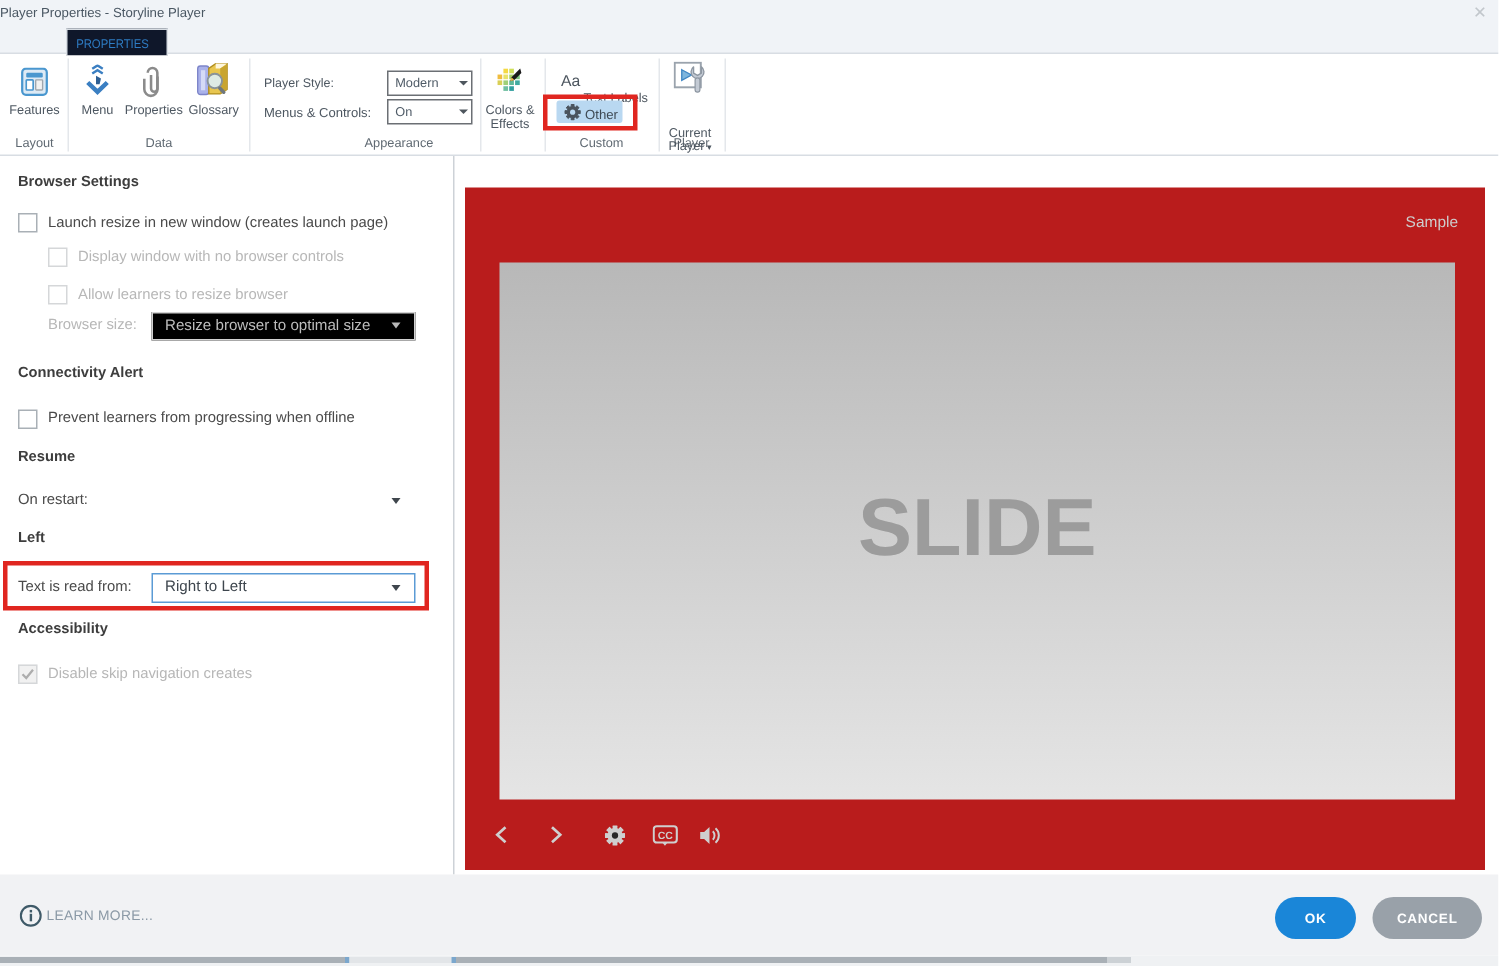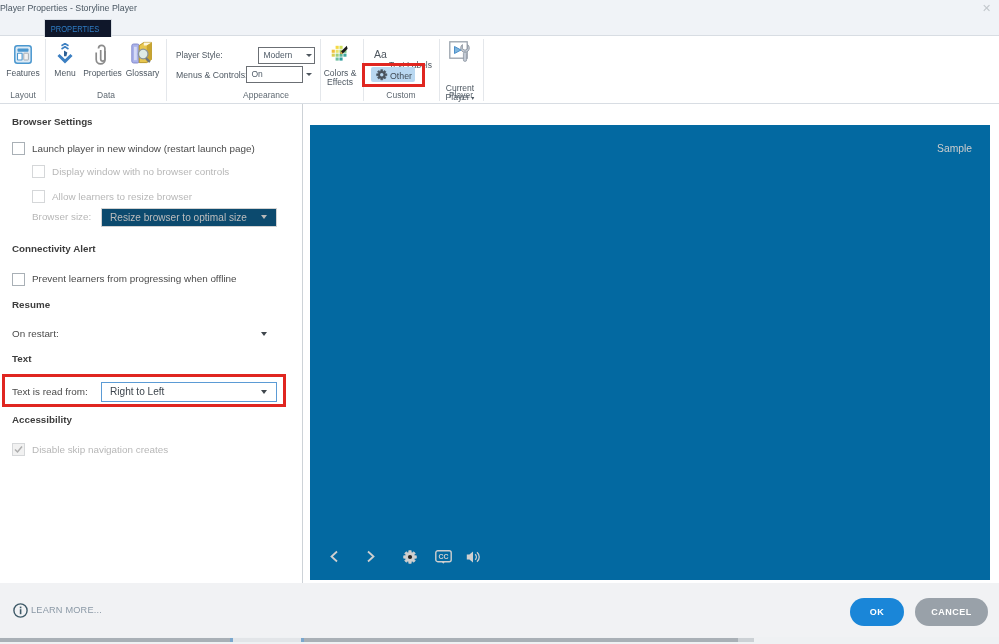--- a/index.html
+++ b/index.html
@@ -37,21 +37,21 @@
   .dd { position:absolute; left:101px; width:176px; height:20px; border:1px solid #70757a;
         background:#fff; font-size:10.1px; color:#3e464e; line-height:18px; padding-left:8px; }
   .ddcaret { position:absolute; width:0; height:0; border-left:3.8px solid transparent;
              border-right:3.8px solid transparent; border-top:4.6px solid #3f464d; }
   #vline { left:302px; top:104px; width:1px; height:479px; background:#cdd2d7; }
 
   .redbox { position:absolute; border:3px solid #e02620; }
 
   
   #pvtitle { left:310px; top:111px; width:680px; text-align:center; font-size:9.8px; font-weight:bold; color:#333a41; }
-  #dark { left:310px; top:125px; width:680px; height:455px; background:#0369a1; }
+  #dark { left:310px; top:125px; width:680px; height:455px; background:#b91c1c; }
   #sample { left:auto; right:18px; top:18px; position:absolute; font-size:10.3px; color:#cdcdcd; }
   #slide { position:absolute; left:23px; top:50px; width:637px; height:358px;
            background:linear-gradient(180deg,#b8b8b8,#e5e5e5); }
   #slidetext { width:100%; text-align:center; margin-top:150px; font-size:54px; line-height:54px;
                font-weight:bold; color:#9c9c9c; }
 
   
   #footer { left:0; top:583px; width:999px; height:54px; background:#f1f2f4; }
   #lm { left:31px; top:605px; font-size:9.2px; color:#8b99a6; letter-spacing:0.2px; }
   .btn { position:absolute; top:598px; height:28px; border-radius:14px; color:#fff;
@@ -118,21 +118,21 @@
     <path d="M15.8 4.6 L20.4 1.8 L20.4 18.6 L15.8 21.6 Z" fill="#c9a52f"></path>
     <circle cx="12.2" cy="13" r="4.8" fill="#dceef2" fill-opacity="0.92" stroke="#8a9499" stroke-width="1.3"></circle>
     <rect x="15.6" y="16.2" width="6" height="2.4" rx="1.2" transform="rotate(45 15.6 16.2)" fill="#6f777d"></rect>
   </svg>
   <div class="ilabel" style="left:122px;top:69px;width:41px">Glossary</div>
 
   <div class="lbl" style="left:176px;top:48px;font-size:8.3px;line-height:14px;color:#4d5761">Player Style:</div>
   <div class="lbl" style="left:176px;top:67.5px;font-size:8.7px;line-height:14px;color:#4d5761">Menus &amp; Controls:</div>
   <div class="rdd" style="left:258px;top:47px">Modern</div>
   <div class="caret" style="left:306px;top:54px"></div>
-  <div class="rdd" style="left:246px;top:66px">On</div>
+  <div class="rdd" style="left:258px;top:66px">On</div>
   <div class="caret" style="left:306px;top:73px"></div>
 
   <svg class="abs" style="left:331px;top:45px" width="17" height="17" viewBox="0 0 17 17">
     <g>
       <rect x="4.6" y="0.8" width="3.1" height="3.1" fill="#f5d944"></rect>
         <rect x="8.5" y="0.8" width="3.1" height="3.1" fill="#cfe05a"></rect>
       <rect x="0.7" y="4.7" width="3.1" height="3.1" fill="#f0bc3e"></rect>
         <rect x="4.6" y="4.7" width="3.1" height="3.1" fill="#e8e36a"></rect>
       <rect x="8.5" y="4.7" width="3.1" height="3.1" fill="#a8d06a"></rect>
         <rect x="12.4" y="4.7" width="3.1" height="3.1" fill="#7cc47f"></rect>
@@ -162,54 +162,57 @@
   <svg class="abs" style="left:449px;top:41px" width="26" height="24" viewBox="0 0 26 24">
     <rect x="0.8" y="0.8" width="17.4" height="16.4" fill="#fff" stroke="#9aa3ad" stroke-width="1.3"></rect>
     <path d="M5.5 5.5 L12 9 L5.5 12.5 Z" fill="#7db5dd" stroke="#3f86c4" stroke-width="0.9"></path>
     <path d="M13.4 3.6 a4.3 4.3 0 1 0 5.2 0 l0 4.2 l-2.6 1.5 l-2.6 -1.5 Z" fill="#c3cad4" stroke="#8e97a2" stroke-width="0.9" stroke-linejoin="round"></path>
     <rect x="14.4" y="11" width="3.2" height="9.4" rx="1.5" fill="#c3cad4" stroke="#8e97a2" stroke-width="0.8"></rect>
   </svg>
   <div class="ilabel" style="left:438px;top:84px;width:44px">Current<br>Player<span style="font-size:6px">&nbsp;▾</span></div>
 
   <div class="sect" style="top:116px">Browser Settings</div>
   <div class="cb" style="left:12px;top:142px"></div>
-  <div class="lbl" style="left:32px;top:141.5px">Launch player in new window (restart launch page)</div>
+  <div class="lbl" style="left:32px;top:141.5px">Launch resize in new window (creates launch page)</div>
   <div class="cb cbd" style="left:32px;top:165px"></div>
   <div class="lbl dis" style="left:52px;top:164.5px">Display window with no browser controls</div>
   <div class="cb cbd" style="left:32px;top:190px"></div>
   <div class="lbl dis" style="left:52px;top:189.5px">Allow learners to resize browser</div>
   <div class="lbl dis" style="left:32px;top:209.5px">Browser size:</div>
-  <div class="dd" style="top:208px;height:19px;border-color:#d2d2d2;background:#0c4a6e;color:#bdbdbd;line-height:17px">Resize browser to optimal size</div>
+  <div class="dd" style="top:208px;height:19px;border-color:#d2d2d2;background:#000000;color:#bdbdbd;line-height:17px">Resize browser to optimal size</div>
   <div class="ddcaret" style="left:261px;top:215px;border-top-color:#b9b9b9"></div>
 
   <div class="sect" style="top:243px">Connectivity Alert</div>
   <div class="cb" style="left:12px;top:273px"></div>
   <div class="lbl" style="left:32px;top:272px">Prevent learners from progressing when offline</div>
 
   <div class="sect" style="top:299px">Resume</div>
   <div class="lbl" style="left:12px;top:327px">On restart:</div>
   <div class="ddcaret" style="left:261px;top:332px"></div>
 
-  <div class="sect" style="top:353px">Text</div>
+  <div class="sect" style="top:353px">Left</div>
   <div class="redbox" style="left:2px;top:374px;width:284px;height:33px"></div>
   <div class="lbl" style="left:12px;top:384.5px">Text is read from:</div>
   <div class="dd" style="top:382px;border-color:#5b9bd5">Right to Left</div>
   <div class="ddcaret" style="left:261px;top:390px"></div>
 
   <div class="sect" style="top:414px">Accessibility</div>
   <div class="cb cbd" style="left:12px;top:443px;background:#f1f1f1"></div>
   <svg class="abs" style="left:13px;top:444px" width="11" height="11" viewBox="0 0 11 11">
     <path d="M2 5.5 L4.5 8 L9 2.5" fill="none" stroke="#adadad" stroke-width="1.5"></path>
   </svg>
   <div class="lbl dis" style="left:32px;top:442.5px">Disable skip navigation creates</div>
 
   <div class="abs" id="vline"></div>
 
   <div class="abs" id="dark">
     <div id="sample">Sample</div>
+    <div id="slide">
+        <div id="slidetext">SLIDE</div>
+      </div>
     <svg class="abs" style="left:19px;top:425px" width="10" height="13" viewBox="0 0 10 13">
       <path d="M8 1.5 L2.5 6.5 L8 11.5" fill="none" stroke="#cfcfcf" stroke-width="1.8"></path>
     </svg>
     <svg class="abs" style="left:56px;top:425px" width="10" height="13" viewBox="0 0 10 13">
       <path d="M2 1.5 L7.5 6.5 L2 11.5" fill="none" stroke="#cfcfcf" stroke-width="1.8"></path>
     </svg>
     <svg class="abs" style="left:93px;top:425px" width="14" height="14" viewBox="0 0 16 16">
       <path fill="#cfcfcf" stroke="#cfcfcf" stroke-width="1" stroke-linejoin="round" d="M15.16 6.58 L15.16 9.42 L13.17 9.19 L12.49 10.81 L14.07 12.06 L12.06 14.07 L10.81 12.49 L9.19 13.17 L9.42 15.16 L6.58 15.16 L6.81 13.17 L5.19 12.49 L3.94 14.07 L1.93 12.06 L3.51 10.81 L2.83 9.19 L0.84 9.42 L0.84 6.58 L2.83 6.81 L3.51 5.19 L1.93 3.94 L3.94 1.93 L5.19 3.51 L6.81 2.83 L6.58 0.84 L9.42 0.84 L9.19 2.83 L10.81 3.51 L12.06 1.93 L14.07 3.94 L12.49 5.19 L13.17 6.81 Z"></path>
       <circle cx="8" cy="8" r="2.4" fill="#282828"></circle>
     </svg>

